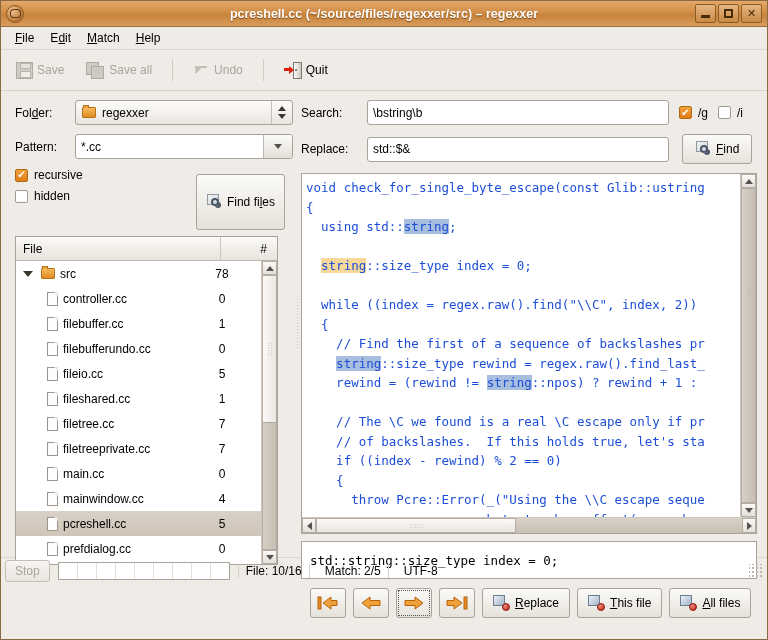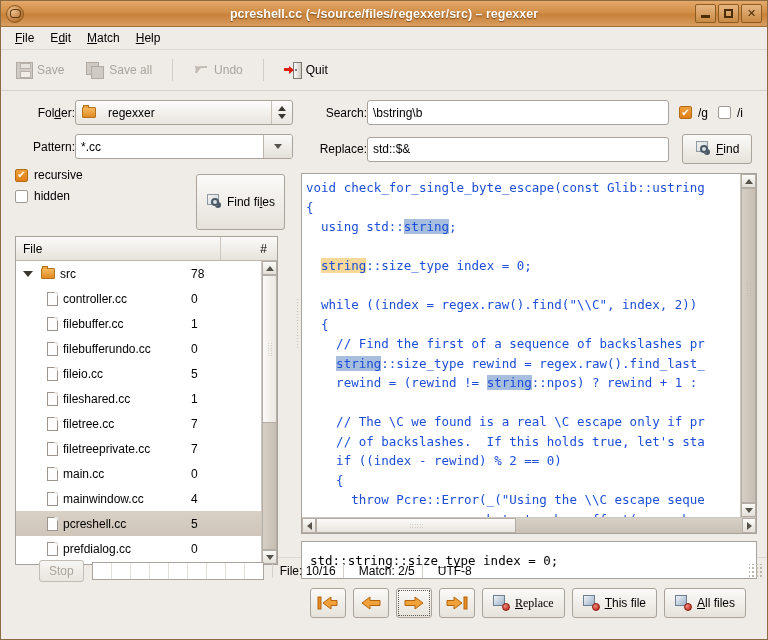--- a/index.html
+++ b/index.html
@@ -167,32 +167,32 @@
     background: #efebe7;
     display: flex; align-items: center; justify-content: center;
   }
   .splitter .grip {
     width: 3px; height: 52px;
     background-image: radial-gradient(#c8c2b9 40%, transparent 41%);
     background-size: 3px 3px;
   }
   .right-pane { flex: 1; padding: 9px 10px 0 0; box-sizing: border-box; }
 
-  .frow { display: flex; align-items: center; margin-bottom: 9px; text-align: right; }
+  .frow { display: flex; align-items: center; margin-bottom: 9px; }
   .flabel { width: 60px; font-size: 12px; }
   .combo {
     flex: 1; height: 25px;
     background: linear-gradient(to bottom,#fdfcfb,#e9e5df);
     border: 1px solid #a8a29a;
     border-radius: 3px;
     display: flex; align-items: center;
     box-sizing: border-box;
     position: relative;
   }
-  .combo .cval { padding-left: 6px; display:flex; align-items:center; gap:12px; font-size:12px;}
+  .combo .cval { padding-left: 6px; display:flex; align-items:center; gap:6px; font-size:12px;}
   .folder-ic {
     width: 14px; height: 11px; position: relative; display:inline-block;
     background: linear-gradient(to bottom,#f7b95e,#e08b22);
     border: 1px solid #b5711a; box-sizing: border-box; border-radius: 1px;
   }
   .folder-ic::before{
     content:""; position:absolute; left:0; top:-3px; width:6px;height:3px;
     background:#eea43c; border:1px solid #b5711a; border-bottom:none; box-sizing:border-box;
   }
   .spin {
@@ -279,21 +279,21 @@
   .lhead .c1 { flex:1; display:flex;align-items:center;padding-left:7px;border-right:1px solid #cdc7bf;}
   .lhead .c2 { width:46px; display:flex;align-items:center;justify-content:flex-end;padding-right:10px;}
   .lbody { flex:1; display:flex; overflow:hidden; }
   .lrows { flex:1; overflow:hidden; }
   .lrow {
     display:flex; align-items:center; height:25px; font-size:12px; padding-left:7px;
     box-sizing:border-box;
   }
   .lrow.sel { background: linear-gradient(to bottom,#d9d0c6,#cfc5b9); }
   .lrow .nm { flex:1; display:flex; align-items:center; gap:5px; }
-  .lrow .ct { width:46px; text-align:left; padding-right:24px; }
+  .lrow .ct { width:46px; text-align:center; padding-right:16px; }
   .lrow.indent .nm { padding-left: 24px; }
   .expander {
     width:0;height:0;border-left:5px solid transparent;border-right:5px solid transparent;
     border-top:6px solid #3a3730; margin-right:3px;
   }
   .file-ic {
     width:11px;height:14px;background:#fdfdfd;border:1px solid #9b958d;box-sizing:border-box;position:relative;
     flex:none;
   }
   .file-ic::after{
@@ -420,21 +420,20 @@
 
   
   .statusbar {
     height: 26px;
     display: flex; align-items: center;
     padding: 0 4px;
     gap: 8px;
     border-top: 1px solid #dcd7d0;
     background: #efebe7;
     box-sizing: border-box;
-    margin-left: 34px;
   }
   .stop-btn {
     padding: 3px 9px;
     border: 1px solid #c3bdb5;
     background: linear-gradient(to bottom,#f7f5f2,#e9e5df);
     border-radius: 3px;
     color: #a9a49d;
     font-size: 12px;
   }
   .progress {
@@ -750,21 +749,21 @@
             <path d="M12 2 L20 8 L12 14 L12 10.5 L2 10.5 L2 5.5 L12 5.5 Z" fill="#f0a13a" stroke="#b3640d" stroke-width="1" stroke-linejoin="round"></path>
           </svg>
         </div>
         <div class="nav-btn">
           <svg class="arrow-svg" width="22" height="16" viewBox="0 0 22 16">
             <path d="M8 2 L16 8 L8 14 L8 10.5 L1 10.5 L1 5.5 L8 5.5 Z" fill="#f0a13a" stroke="#b3640d" stroke-width="1" stroke-linejoin="round"></path>
             <rect x="18" y="2" width="3" height="12" fill="#e78b22" stroke="#b3640d" stroke-width="1"></rect>
           </svg>
         </div>
 
-        <div class="rep-btn" style="font-family:Liberation Serif, serif;">
+        <div class="rep-btn" style="">
           <span class="repl-ic">
               <span class="bb"></span>
             </span>
           <span><u>R</u>eplace</span>
         </div>
         <div class="rep-btn">
           <span class="repl-ic">
               <span class="bb"></span>
             </span>
           <span><u>T</u>his file</span>

